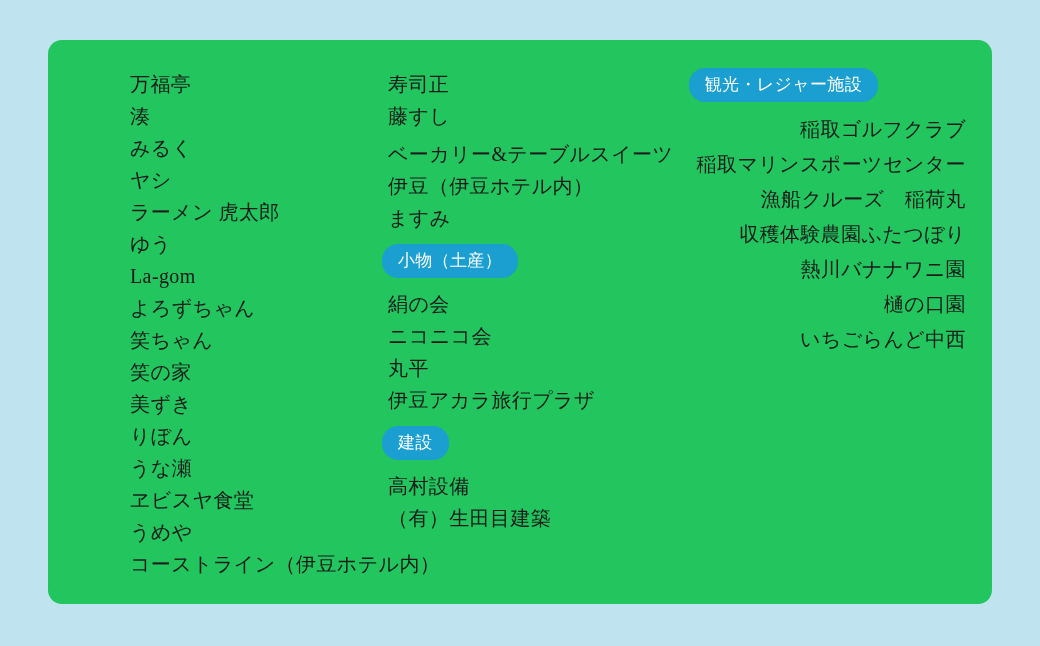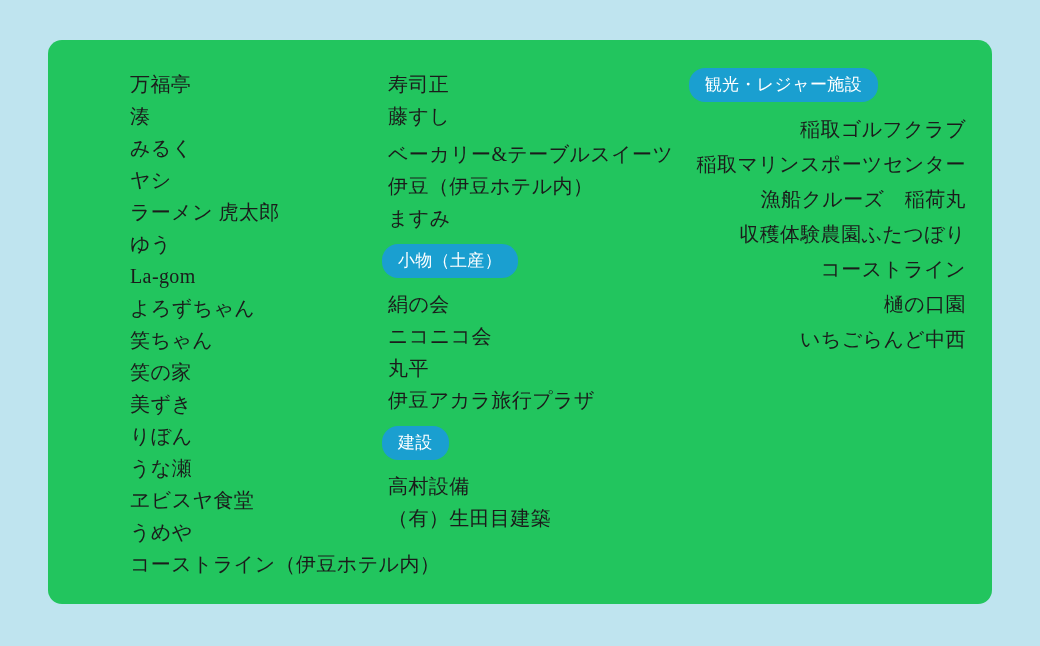--- a/index.html
+++ b/index.html
@@ -144,21 +144,21 @@
     </div>
 
     <div class="col col-3">
       <div class="group">
         <div class="heading">観光・レジャー施設</div>
         <div class="group-items">
           <div class="item">稲取ゴルフクラブ</div>
           <div class="item">稲取マリンスポーツセンター</div>
           <div class="item">漁船クルーズ　稲荷丸</div>
           <div class="item">収穫体験農園ふたつぼり</div>
-          <div class="item">コーストライン</div>
+          <div class="item">熱川バナナワニ園</div>
           <div class="item">樋の口園</div>
           <div class="item">いちごらんど中西</div>
         </div>
       </div>
     </div>
 
   </div>
 </div>
 
 </body></html>

